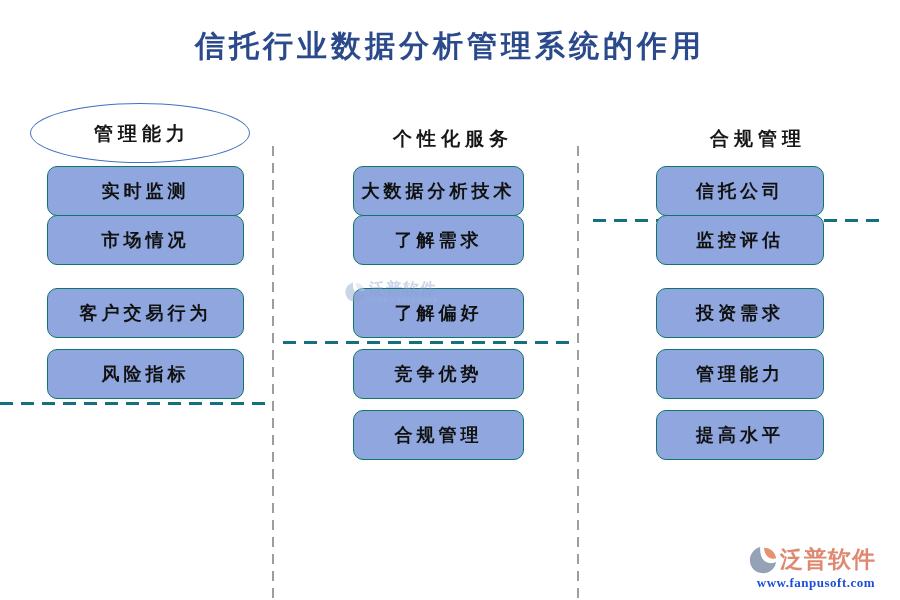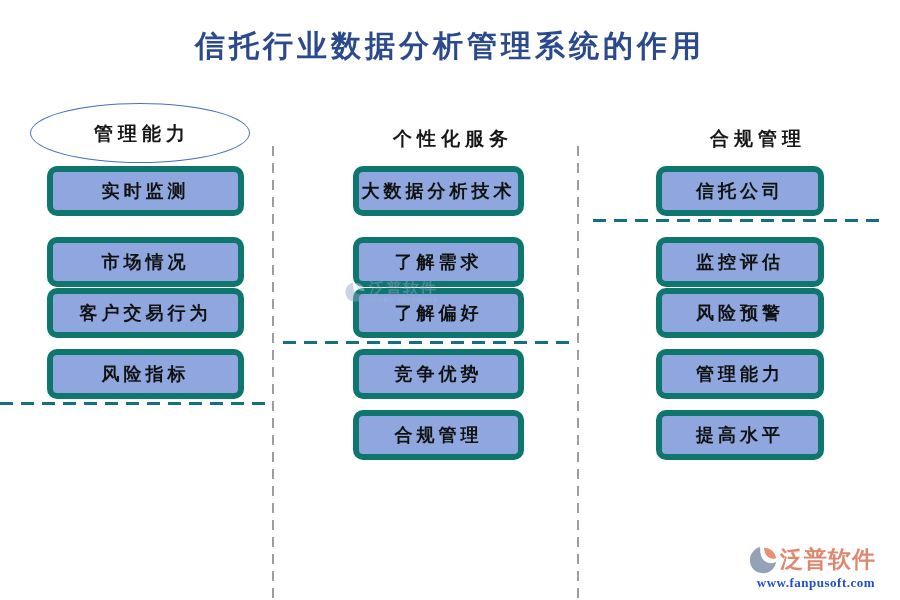--- a/index.html
+++ b/index.html
@@ -21,28 +21,28 @@
   .hdr2{left:353px;top:125px;width:200px;}
   .hdr3{left:656px;top:125px;width:204px;}
   
   .ellipse{
     position:absolute;left:30px;top:103px;width:220px;height:60px;
     border:1.5px solid #4472C4;border-radius:50%;box-sizing:border-box;
   }
   
   .box{
     position:absolute;height:50px;border-radius:10px;box-sizing:border-box;
-    background:#8FA7DE;border:6px solid #0f766e;
+    background:#8FA7DE;border:1px solid #0f766e;
     display:flex;align-items:center;justify-content:center;
     font-size:18px;font-weight:bold;color:#111;letter-spacing:4px;
   }
   .c1{left:47px;width:197px;}
   .c2{left:353px;width:171px;}
   .c3{left:656px;width:168px;}
-  .r1{top:166px;} .r2{top:237px;font-family:Liberation Serif, serif;} .r3{top:288px;} .r4{top:349px;} .r5{top:410px;}
+  .r1{top:166px;} .r2{top:215px;font-family:Liberation Serif, serif;} .r3{top:288px;} .r4{top:349px;} .r5{top:410px;}
   
   .vdash{
     position:absolute;top:146px;height:454px;width:2px;
     background:repeating-linear-gradient(180deg,#9D9D9D 0 10px,transparent 10px 17px);
   }
   .vd1{left:272px;} .vd2{left:577px;}
   
   .hdash{
     position:absolute;height:3px;
     background:repeating-linear-gradient(90deg,#14707E 0 13px,transparent 13px 21px);
@@ -95,21 +95,21 @@
   <div class="col-header hdr2">个性化服务</div>
   <div class="box c2 r1">大数据分析技术</div>
   <div class="box c2 r2">了解需求</div>
   <div class="box c2 r3">了解偏好</div>
   <div class="box c2 r4">竞争优势</div>
   <div class="box c2 r5">合规管理</div>
 
   <div class="col-header hdr3">合规管理</div>
   <div class="box c3 r1">信托公司</div>
   <div class="box c3 r2">监控评估</div>
-  <div class="box c3 r3">风险预警</div>
+  <div class="box c3 r3">投资需求</div>
   <div class="box c3 r4">管理能力</div>
   <div class="box c3 r5">提高水平</div>
 
   <div class="watermark">
     <svg viewBox="0 0 32 32" aria-hidden="true">
       <path d="M13 2 C6 4 2 10 2 16 C2 24 8 30 16 30 C23 30 29 25 30 18 C22 22 12 18 13 2 Z" fill="#8BA3CC"></path>
       <path d="M17 3 C24 3 29 8 30 14 C24 16 18 13 17 3 Z" fill="#C8D4E8"></path>
     </svg>
     <div>
       <div class="wm-text">泛普软件</div>

